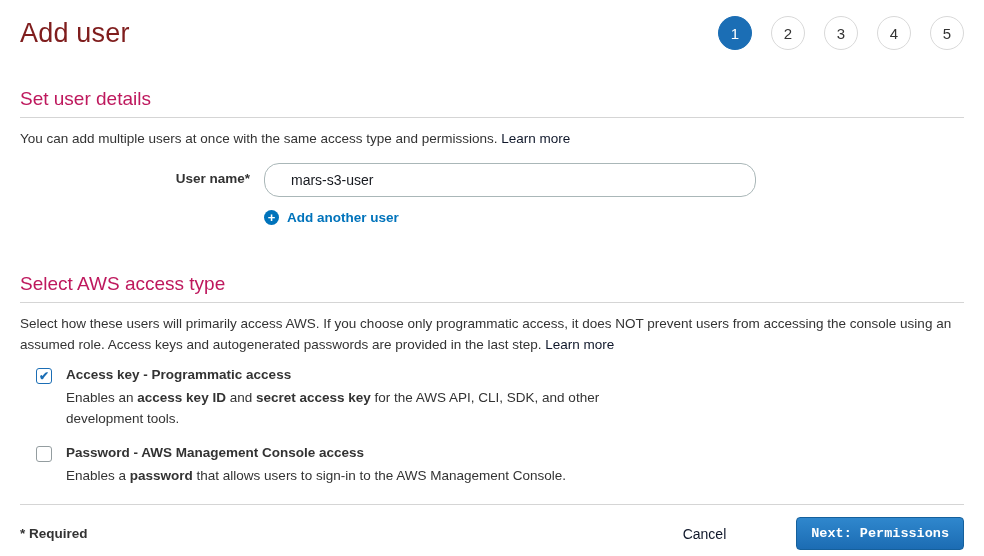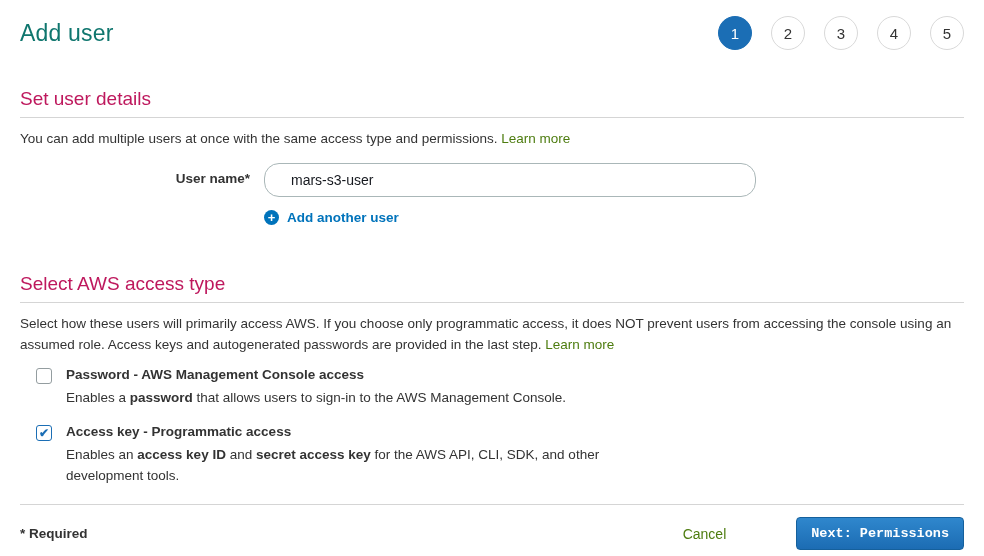--- a/index.html
+++ b/index.html
@@ -7,39 +7,39 @@
   body {
     width: 984px; height: 556px; overflow: hidden;
     background: #ffffff;
     font-family: "Liberation Sans", sans-serif;
     font-size: 13.5px; color: #333;
   }
   .container { padding: 0 20px; }
 
   
   .header { display: flex; justify-content: space-between; align-items: center; padding: 16px 0 20px; }
-  .page-title { font-size: 23px; font-weight: 400; color: #0f766e; letter-spacing: 0.2px; }
+  .page-title { font-size: 27px; font-weight: 400; color: #7f1d1d; letter-spacing: 0.2px; }
   .steps { display: flex; align-items: center; }
   .step {
     width: 34px; height: 34px; border-radius: 50%;
     border: 1px solid #d9d9d9; background: #fff; color: #333;
     display: flex; align-items: center; justify-content: center;
     font-size: 15px; margin-left: 19px; cursor: default;
   }
   .step.active { background: #1b6eb5; border-color: #1b6eb5; color: #fff; }
 
   
   .section-heading {
     font-size: 19px; font-weight: 400; color: #be185d;
     margin: 0; padding-bottom: 7px; border-bottom: 1px solid #d5d5d5;
   }
   .sec1 { margin-top: 18px; }
   .sec2 { margin-top: 48px; }
   .intro { margin-top: 10px; line-height: 21px; max-width: 960px; }
-  a.link { color: #4d7c0f; text-decoration: none; cursor: pointer; }
+  a.link { color: #0f172a; text-decoration: none; cursor: pointer; }
 
   
   .form-row { display: flex; margin-top: 14px; }
   .form-label {
     width: 230px; min-width: 230px; text-align: right;
     font-weight: bold; color: #333; padding-top: 8px;
   }
   .field-col { margin-left: 14px; }
   .text-input {
     width: 492px; height: 34px;
@@ -136,35 +136,35 @@
   <div class="sec2">
     <h2 class="section-heading">Select AWS access type</h2>
     <div class="intro">
       <span>Select how these users will primarily access AWS. If you choose only programmatic access, it does NOT prevent users from accessing the console using an assumed role. Access keys and autogenerated passwords are provided in the last step. </span><a class="link">Learn more</a>
     </div>
 
     <div class="form-row cred-row">
       <div class="options">
 
         <div class="option">
+          <span class="checkbox checked"></span>
+          <div class="option-body">
+            <div class="option-title">Access key - Programmatic access</div>
+            <div class="option-desc">
+              <span>Enables an </span><span class="b">access key ID</span><span> and </span><span class="b">secret access key</span><span> for the AWS API, CLI, SDK, and other development tools.</span>
+            </div>
+          </div>
+        </div>
+
+        <div class="option">
           <span class="checkbox"></span>
           <div class="option-body">
             <div class="option-title">Password - AWS Management Console access</div>
             <div class="option-desc">
               <span>Enables a </span><span class="b">password</span><span> that allows users to sign-in to the AWS Management Console.</span>
-            </div>
-          </div>
-        </div>
-
-        <div class="option">
-          <span class="checkbox checked"></span>
-          <div class="option-body">
-            <div class="option-title">Access key - Programmatic access</div>
-            <div class="option-desc">
-              <span>Enables an </span><span class="b">access key ID</span><span> and </span><span class="b">secret access key</span><span> for the AWS API, CLI, SDK, and other development tools.</span>
             </div>
           </div>
         </div>
 
       </div>
     </div>
   </div>
 
   <div class="footer">
     <div class="required-note">* Required</div>

